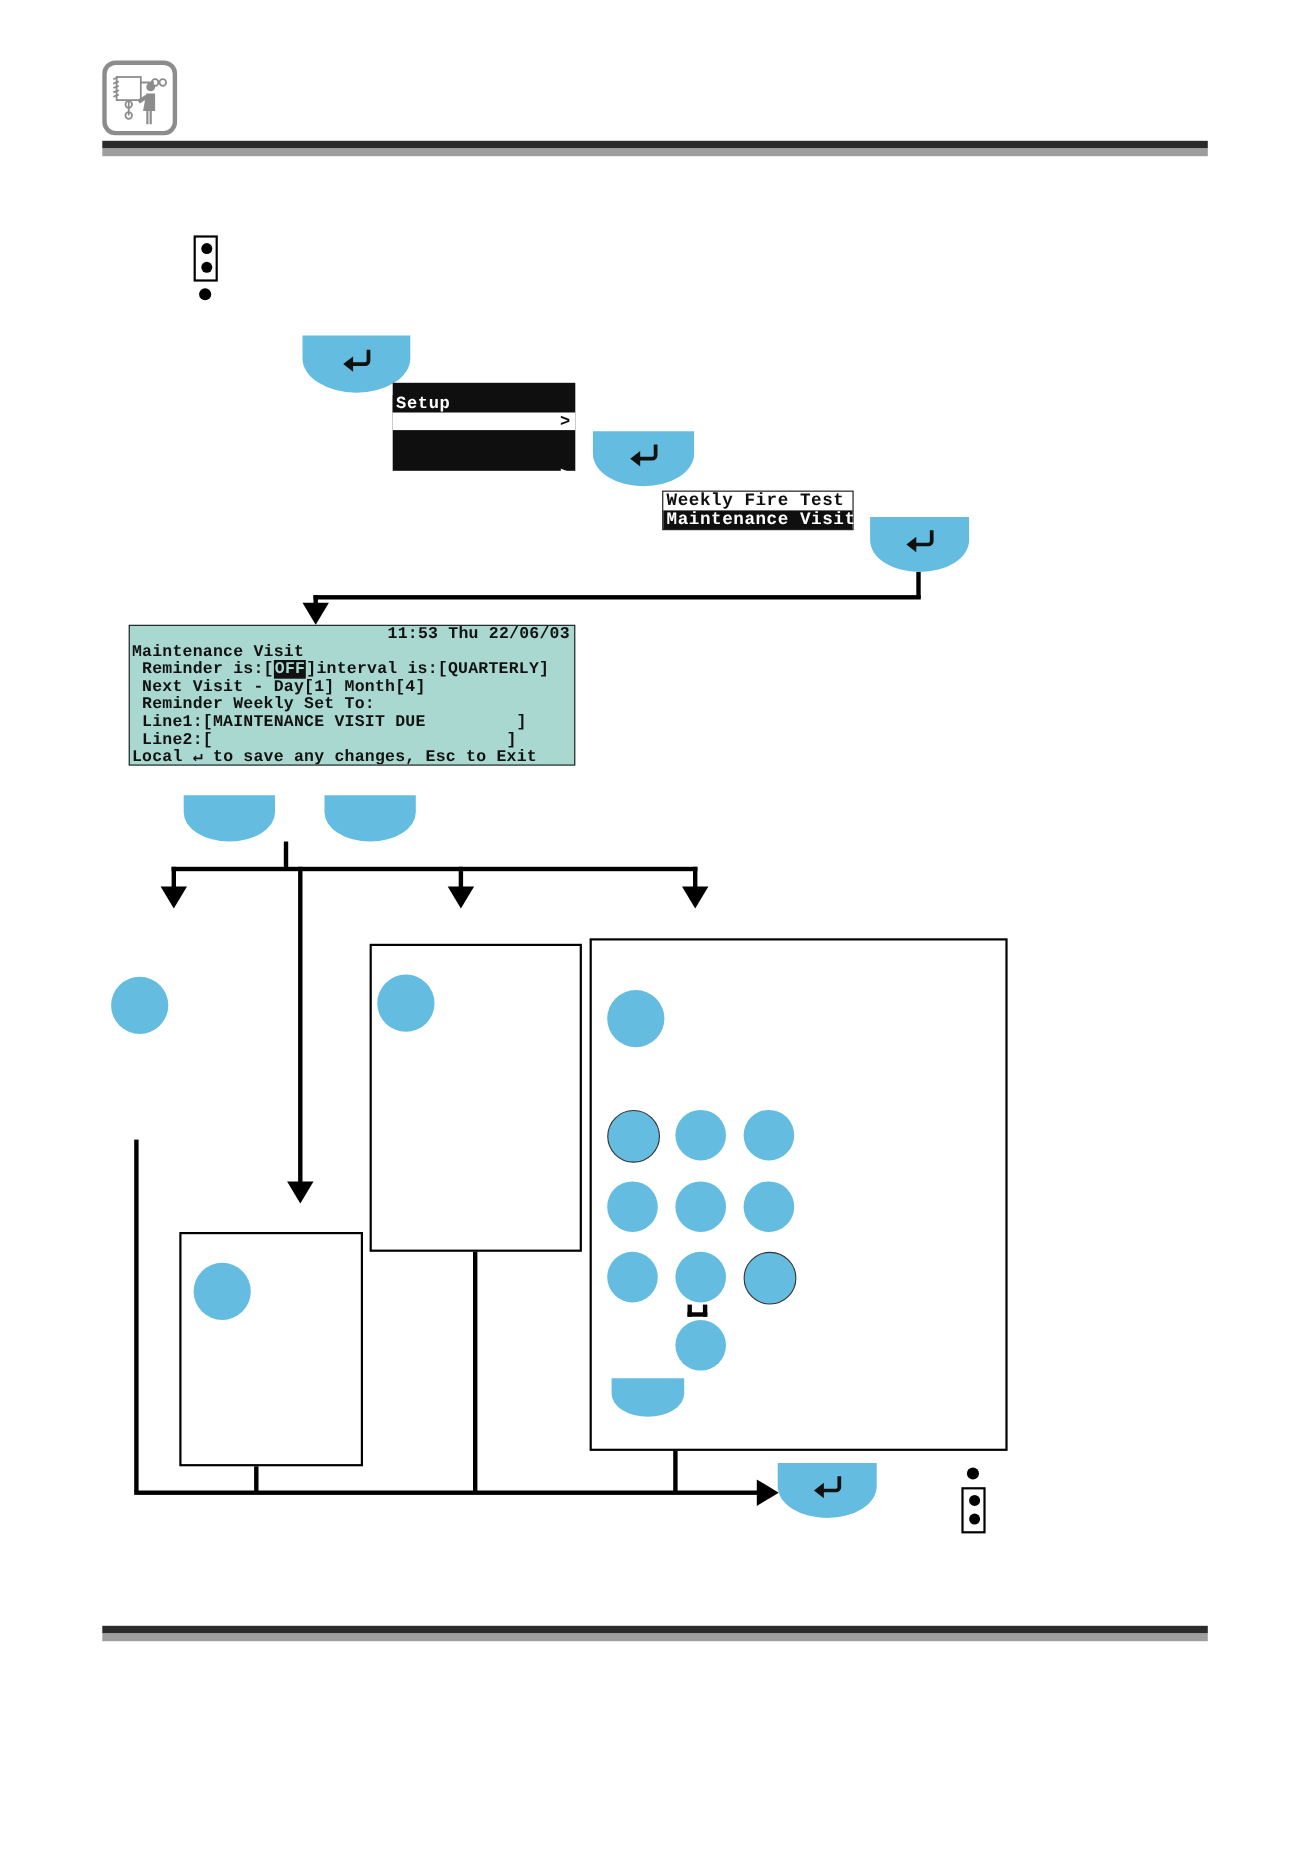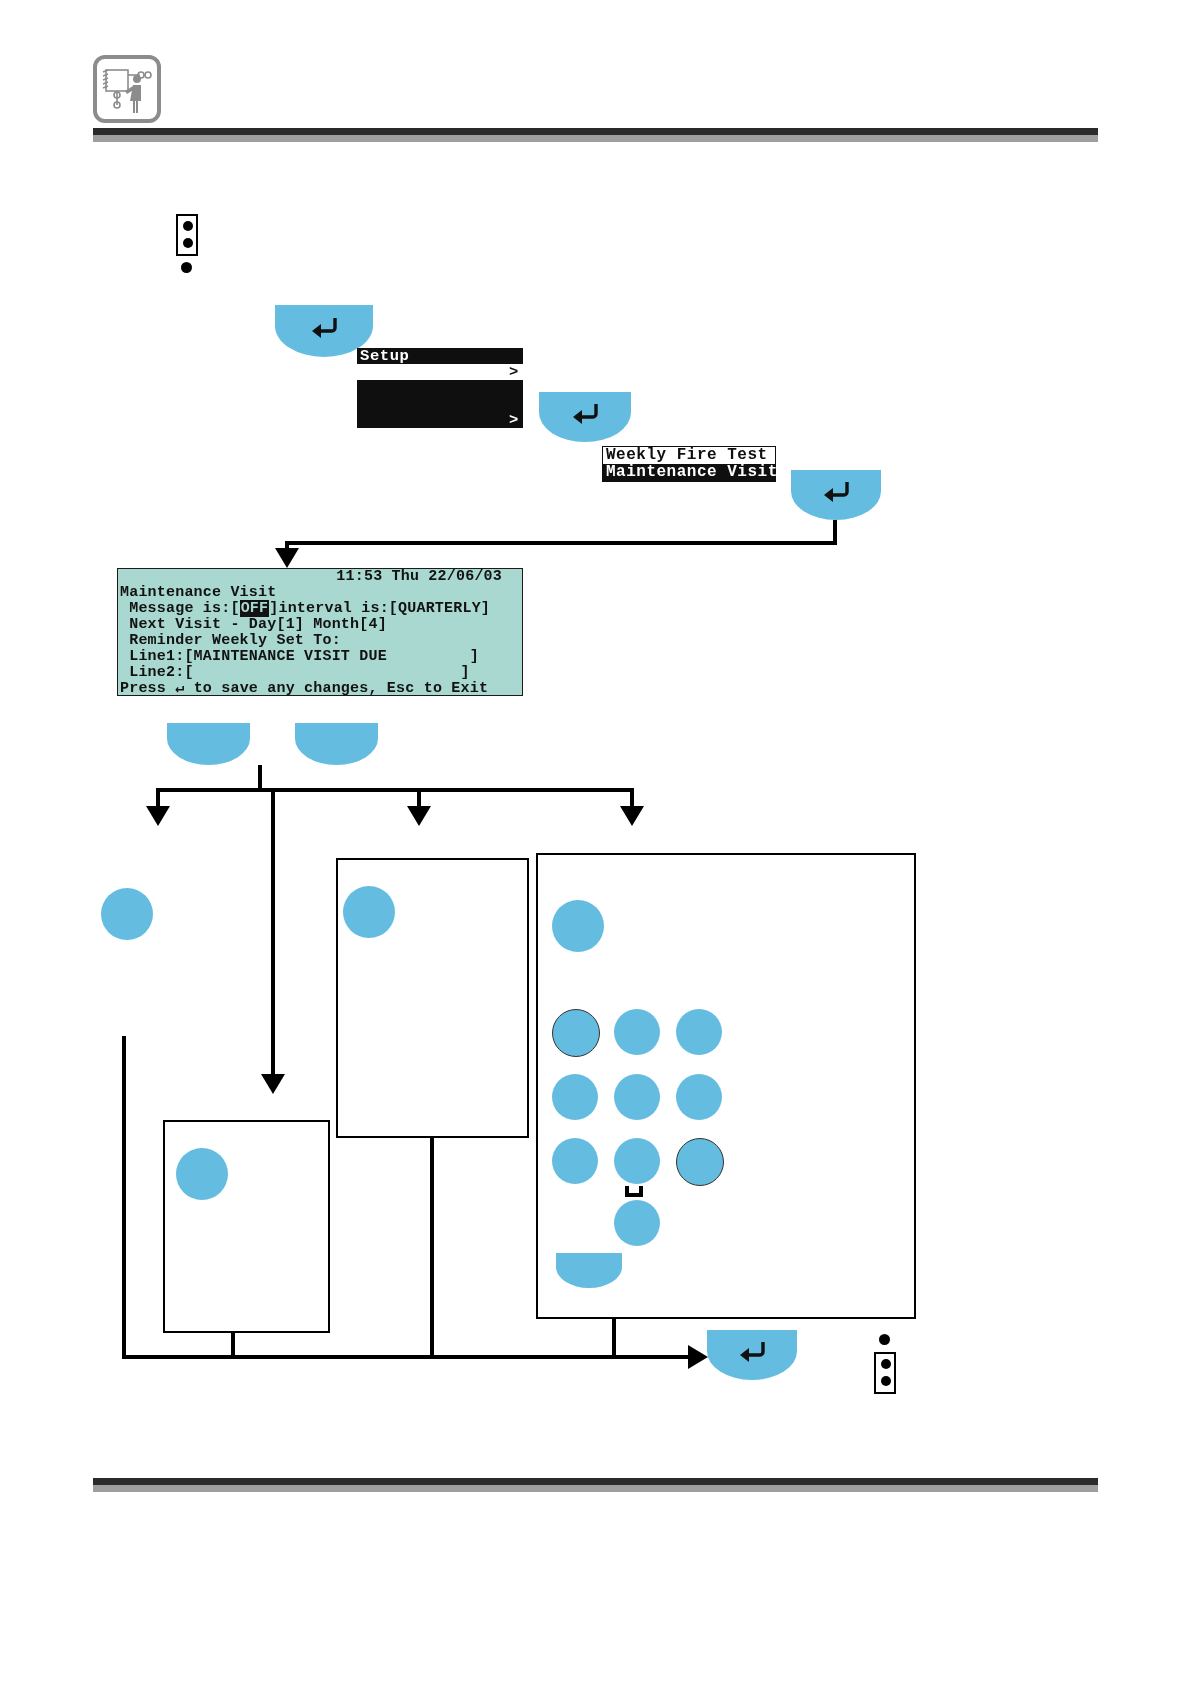--- a/index.html
+++ b/index.html
@@ -157,21 +157,21 @@
     overflow: hidden;
   }
   .lcd .line {
     height: 16px;
     line-height: 16px;
     white-space: pre;
     padding-left: 2px;
   }
   .lcd .line.right {
     text-align: right;
-    padding-right: 20px;
+    padding-right: 4px;
   }
   .lcd .inv {
     background: #121212;
     color: #a8d8cf;
     padding: 0 1px;
   }
 
   
   .flowbox {
     position: absolute;
@@ -251,21 +251,21 @@
   <div class="led-dot" style="left:181px; top:262px; width:11px; height:11px;"></div>
 
   <div class="key key-half" style="left:275px; top:305px; width:98px; height:52px;">
     <svg width="30" height="26" viewBox="0 0 30 26">
       <path d="M26 2 v10 a3 3 0 0 1 -3 3 H9" stroke="#111" stroke-width="3.4" fill="none"></path>
       <path d="M12 8 L3 15 L12 22 Z" fill="#111"></path>
     </svg>
   </div>
 
   <div class="menu" style="left:357px; top:348px; width:166px; height:80px;">
-    <div class="row header" style="width:86px;">Setup</div>
+    <div class="row header" style="width:86px;margin-top:11px;">Setup</div>
     <div class="row sel">
       <span>Reminder</span>
       <span class="arrow">&gt;</span>
     </div>
     <div class="row">
       <span>Day Mode Delay</span>
     </div>
     <div class="row">
       <span>Local Input</span>
     </div>
@@ -295,26 +295,26 @@
   </div>
 
   <div class="ln ln-v" style="left:833px; top:520px; height:24px;"></div>
   <div class="ln ln-h" style="left:285px; top:541px; width:552px;"></div>
   <div class="ln ln-v" style="left:285px; top:541px; height:15px;"></div>
   <div class="arrowhead arrow-down" style="left:275px; top:548px;"></div>
 
   <div class="lcd">
     <div class="line right">11:53 Thu 22/06/03</div>
     <div class="line">Maintenance Visit</div>
-    <div class="line"><span> Message is:[</span><span class="inv">OFF</span><span>]interval is:[QUARTERLY]</span></div>
+    <div class="line"><span> Reminder is:[</span><span class="inv">OFF</span><span>]interval is:[QUARTERLY]</span></div>
     <div class="line"> Next Visit - Day[1] Month[4]</div>
     <div class="line"> Reminder Weekly Set To:</div>
     <div class="line"> Line1:[MAINTENANCE VISIT DUE         ]</div>
     <div class="line"> Line2:[                             ]</div>
-    <div class="line">Press ↵ to save any changes, Esc to Exit</div>
+    <div class="line">Local ↵ to save any changes, Esc to Exit</div>
   </div>
 
   <div class="key key-half" style="left:167px; top:723px; width:83px; height:42px;"></div>
   <div class="key key-half" style="left:295px; top:723px; width:83px; height:42px;"></div>
 
   <div class="ln ln-v" style="left:258px; top:765px; height:25px;"></div>
   <div class="ln ln-h" style="left:156px; top:788px; width:478px;"></div>
 
   <div class="ln ln-v" style="left:156px; top:788px; height:22px;"></div>
   <div class="arrowhead arrow-down" style="left:146px; top:806px;"></div>

